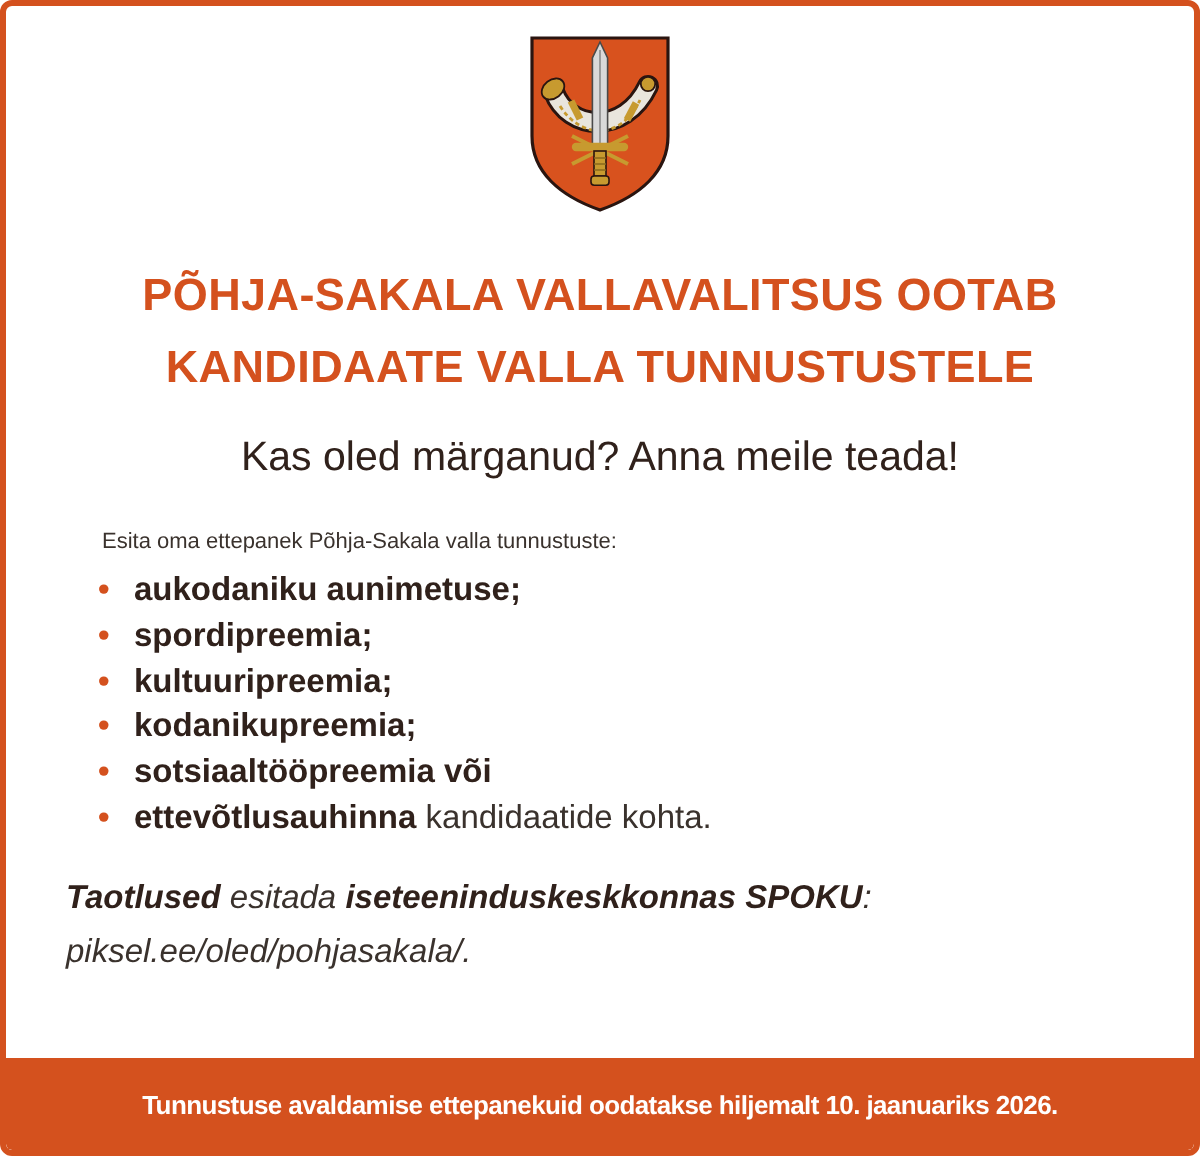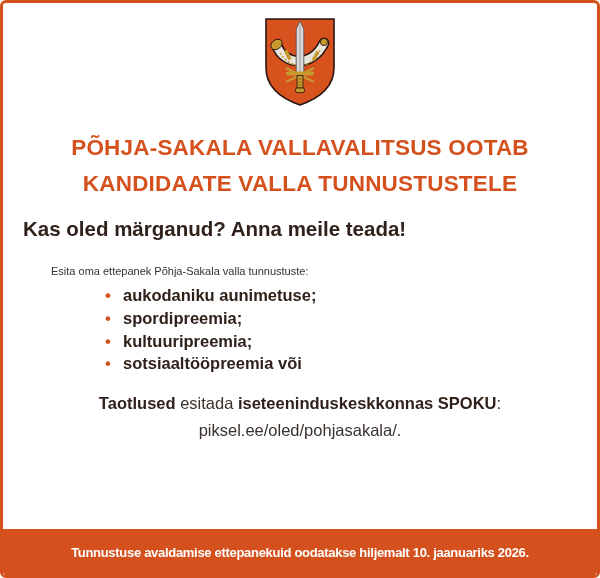--- a/index.html
+++ b/index.html
@@ -25,57 +25,58 @@
     margin: 22px 20px 16px;
     text-align: center;
     color: #D4511E;
     font-size: 22.5px;
     font-weight: 700;
     line-height: 1.58;
     letter-spacing: 0.2px;
   }
   .subtitle {
     margin: 16px 20px 0;
+    text-align: center;
     color: #30211B;
     font-size: 20.5px;
-    font-weight: 700;
+    font-weight: 400;
   }
   .intro {
     margin: 24px 40px 0 48px;
     color: #3A322D;
     font-size: 11px;
     font-weight: 400;
   }
   ul.award-list {
     list-style: none;
     margin: 7px 0 0 0;
-    padding: 0 0 0 120px;
+    padding: 0 0 0 64px;
   }
   ul.award-list li {
     position: relative;
     font-size: 16.5px;
     line-height: 22.8px;
     color: #30211B;
     font-weight: 700;
   }
   ul.award-list li::before {
     content: "\2022";
     position: absolute;
     left: -18px;
     color: #D4511E;
     font-weight: 700;
   }
   ul.award-list li .rest { font-weight: 400; color: #3A322D; }
   .apply {
     margin: 15px 30px 0;
-    text-align: center;
     color: #3A322D;
     font-size: 16.5px;
     line-height: 1.62;
     font-weight: 400;
+    font-style: italic;
   }
   .apply .b { font-weight: 700; color: #30211B; }
   .banner {
     position: absolute;
     left: 0; right: 0; bottom: 0;
     height: 46px;
     background: #D4511E;
     color: #ffffff;
     display: flex;
     align-items: center;
@@ -128,21 +129,23 @@
   </h1>
 
   <h2 class="subtitle">Kas oled märganud? Anna meile teada!</h2>
 
   <p class="intro">Esita oma ettepanek Põhja-Sakala valla tunnustuste:</p>
 
   <ul class="award-list">
     <li><span class="bold">aukodaniku aunimetuse;</span><span class="rest"></span></li>
     <li><span class="bold">spordipreemia;</span><span class="rest"></span></li>
     <li><span class="bold">kultuuripreemia;</span><span class="rest"></span></li>
+    <li><span class="bold">kodanikupreemia;</span><span class="rest"></span></li>
     <li><span class="bold">sotsiaaltööpreemia või</span><span class="rest"></span></li>
+    <li><span class="bold">ettevõtlusauhinna</span><span class="rest"> kandidaatide kohta.</span></li>
   </ul>
 
   <p class="apply">
     <span class="b">Taotlused</span><span> esitada </span><span class="b">iseteeninduskeskkonnas SPOKU</span><span>:</span><br>
     <span>piksel.ee/oled/pohjasakala/.</span>
   </p>
 
   <div class="banner">
     <span>Tunnustuse avaldamise ettepanekuid oodatakse hiljemalt 10. jaanuariks 2026.</span>
   </div>

